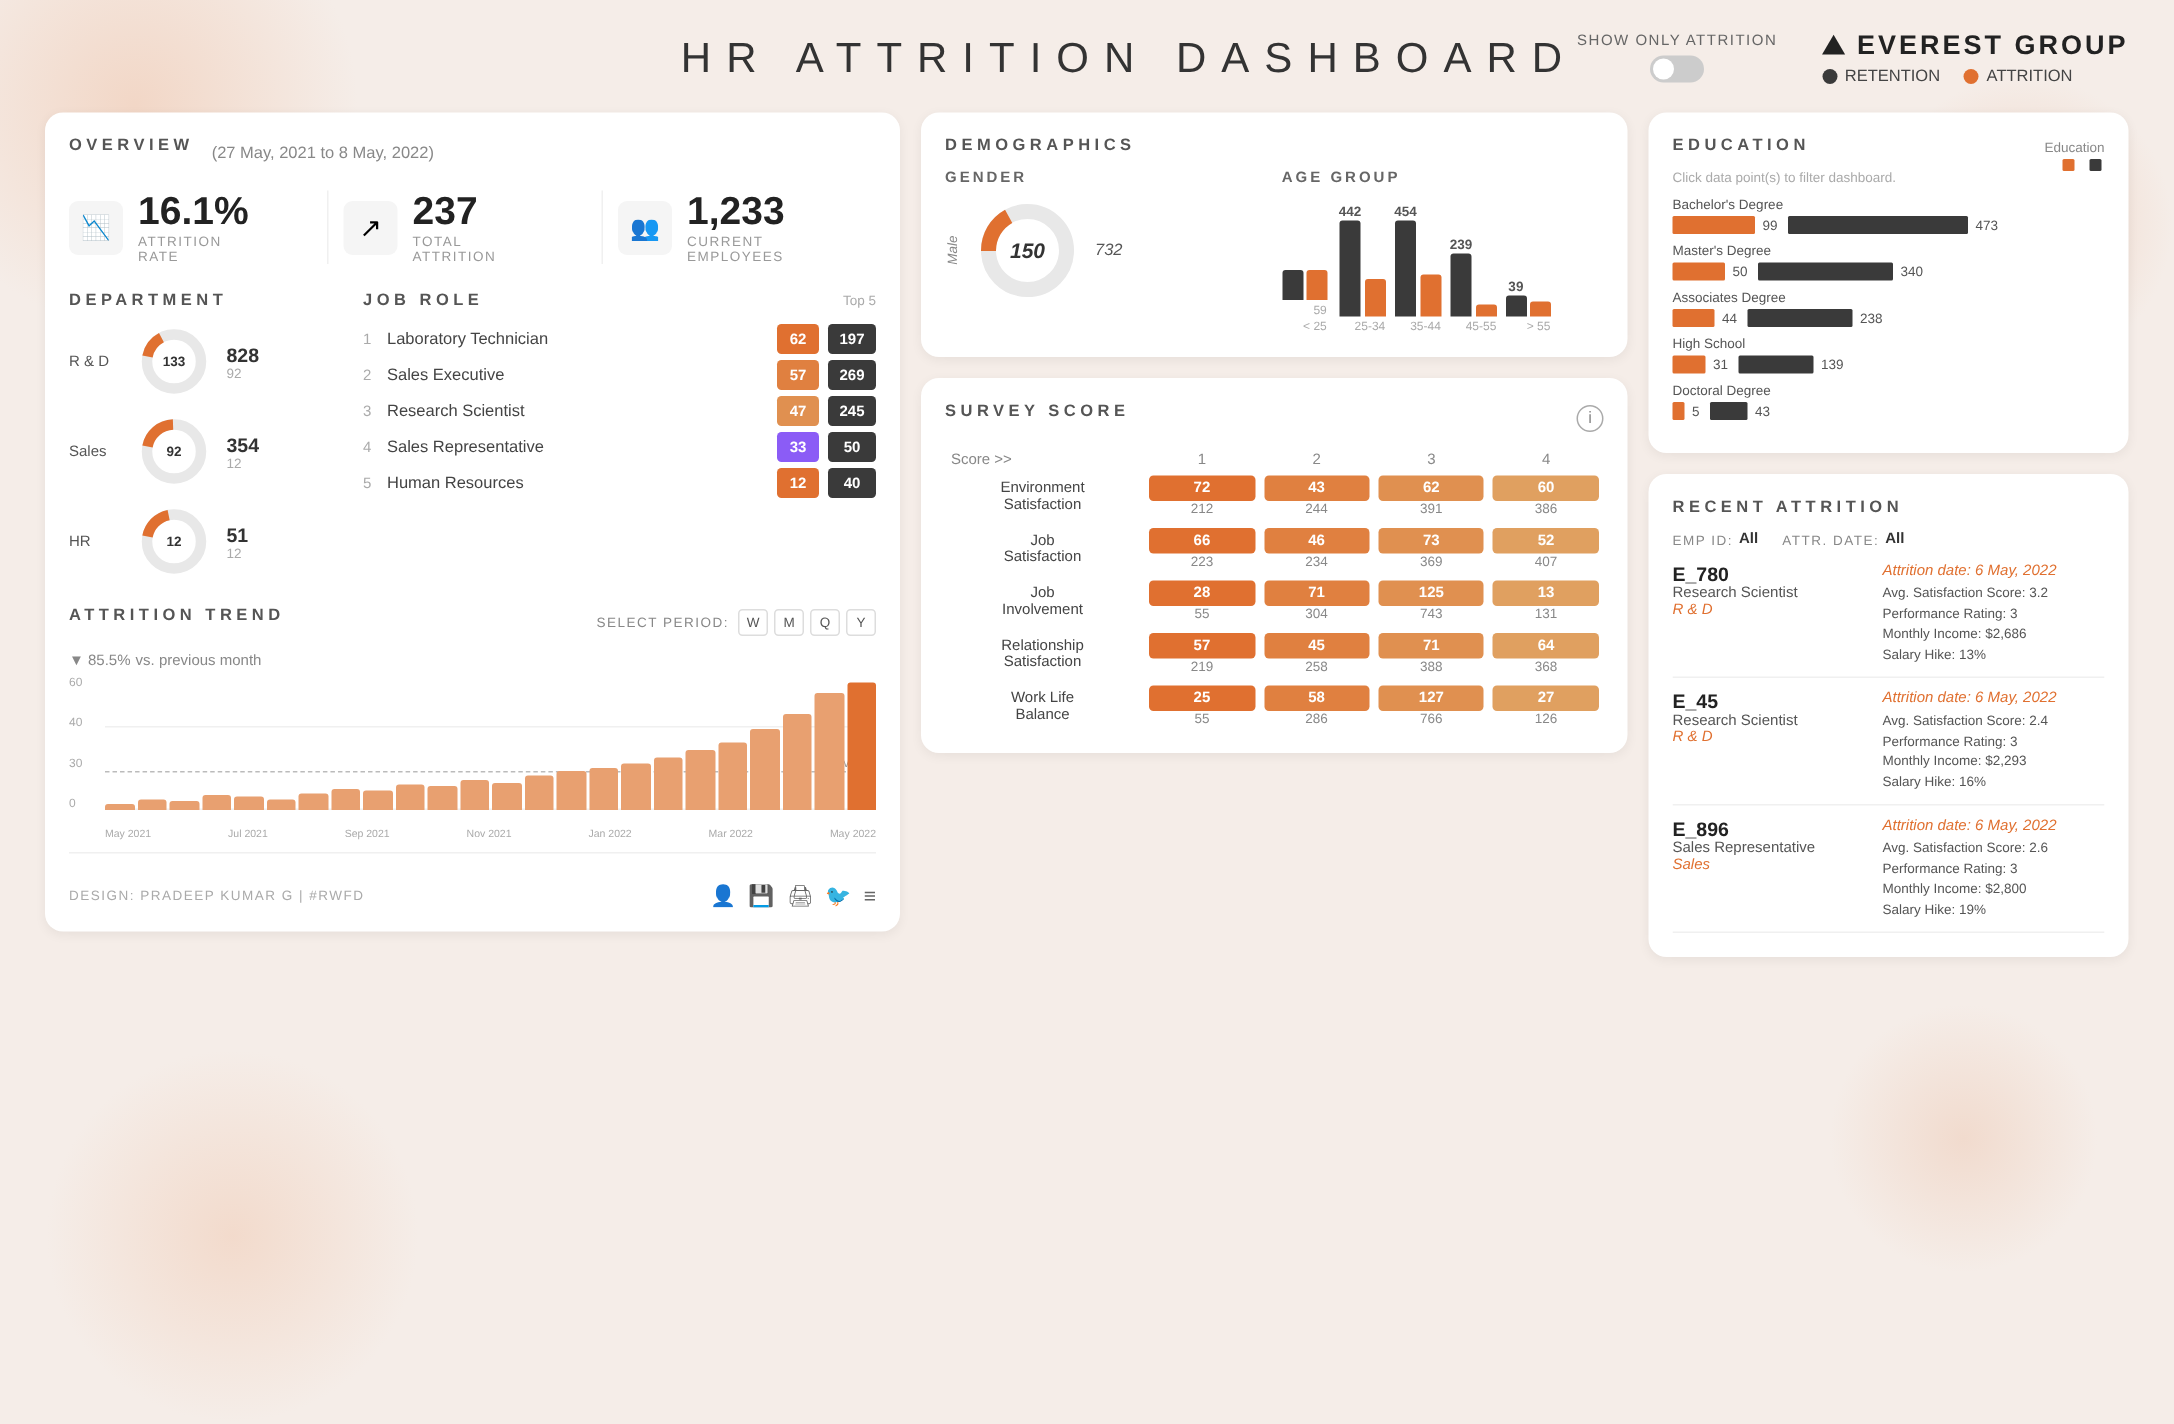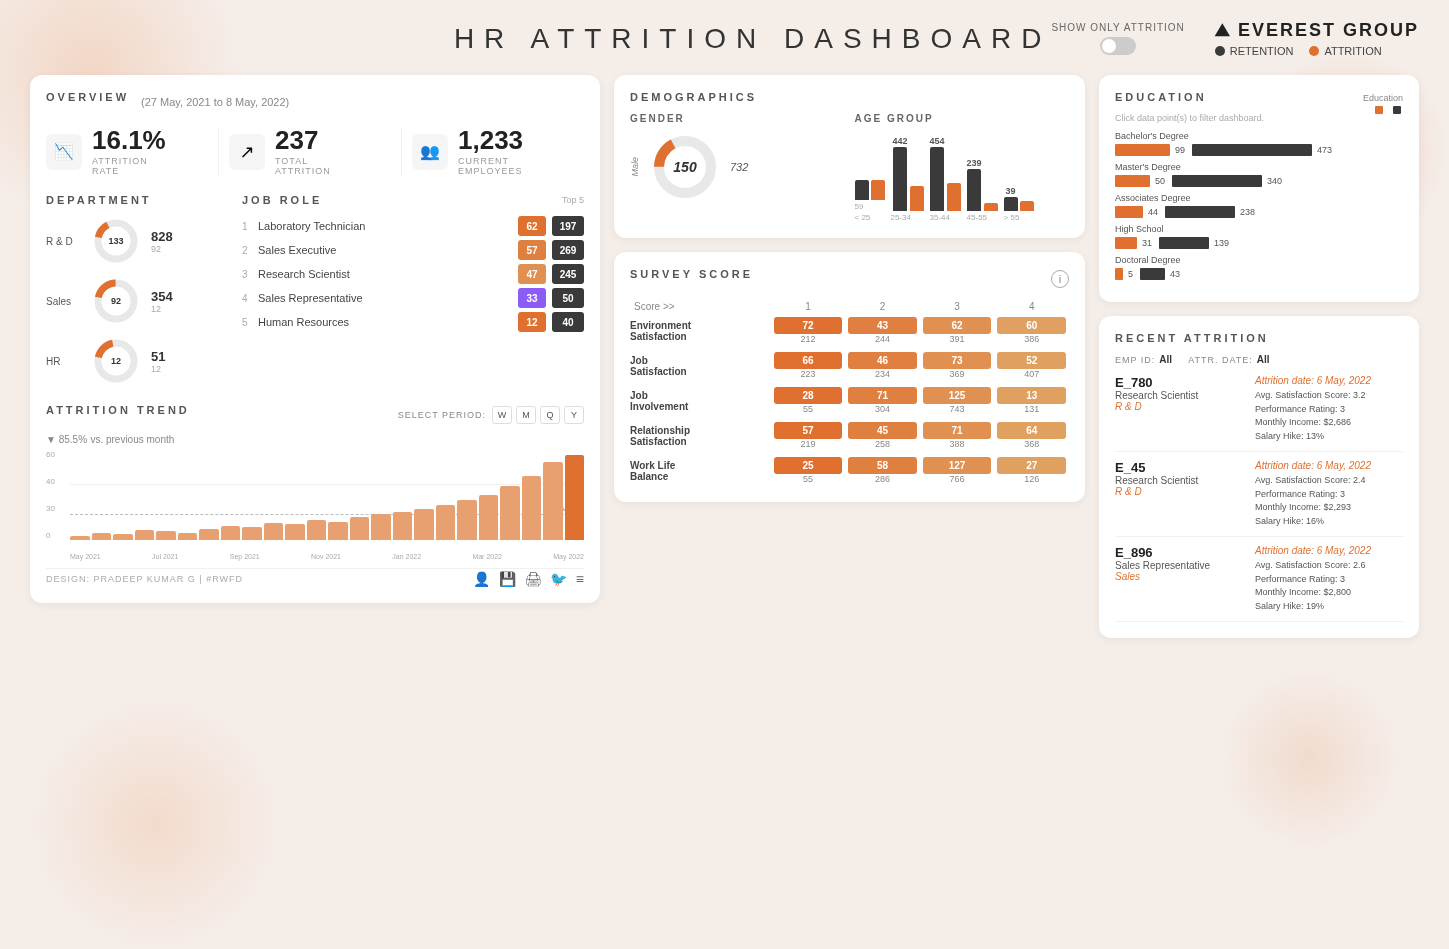--- a/index.html
+++ b/index.html
@@ -338,21 +338,21 @@
       position: absolute;
       left: 0; top: 0;
       font-size: 8px;
       color: #aaa;
     }
     .footer-row {
       display: flex;
       align-items: center;
       justify-content: space-between;
       margin-top: 8px;
-      padding-top: 2px;
+      padding-top: 20px;
       border-top: 1px solid #f0f0f0;
     }
     .footer-design {
       font-size: 9px;
       color: #aaa;
       letter-spacing: 1px;
     }
     .footer-icons {
       display: flex;
       gap: 8px;
@@ -431,21 +431,21 @@
     }
     .age-chart {
       display: flex;
       align-items: flex-end;
       gap: 6px;
       height: 90px;
     }
     .age-group {
       display: flex;
       flex-direction: column;
-      align-items: flex-start;
+      align-items: flex-end;
       gap: 2px;
     }
     .age-bar {
       width: 14px;
       border-radius: 2px 2px 0 0;
     }
     .age-bar.dark { background: #3a3a3a; }
     .age-bar.orange { background: #e07030; }
     .age-label {
       font-size: 8px;
@@ -482,21 +482,21 @@
       padding: 3px 4px;
       color: #888;
       font-weight: 400;
       font-size: 10px;
     }
     .survey-table th:first-child { text-align: left; color: #888; }
     .survey-table td {
       text-align: center;
       padding: 2px 3px;
     }
-    .survey-table td:first-child { text-align: left; font-size: 10px; color: #444; padding-left: 0; font-weight: bold; }
+    .survey-table td:first-child { text-align: center; font-size: 10px; color: #444; padding-left: 0; }
     .score-cell {
       border-radius: 3px;
       padding: 3px 4px;
       font-size: 10px;
       font-weight: 600;
       color: white;
       text-align: center;
       min-width: 28px;
     }
     .score-1 { background: #e07030; }

